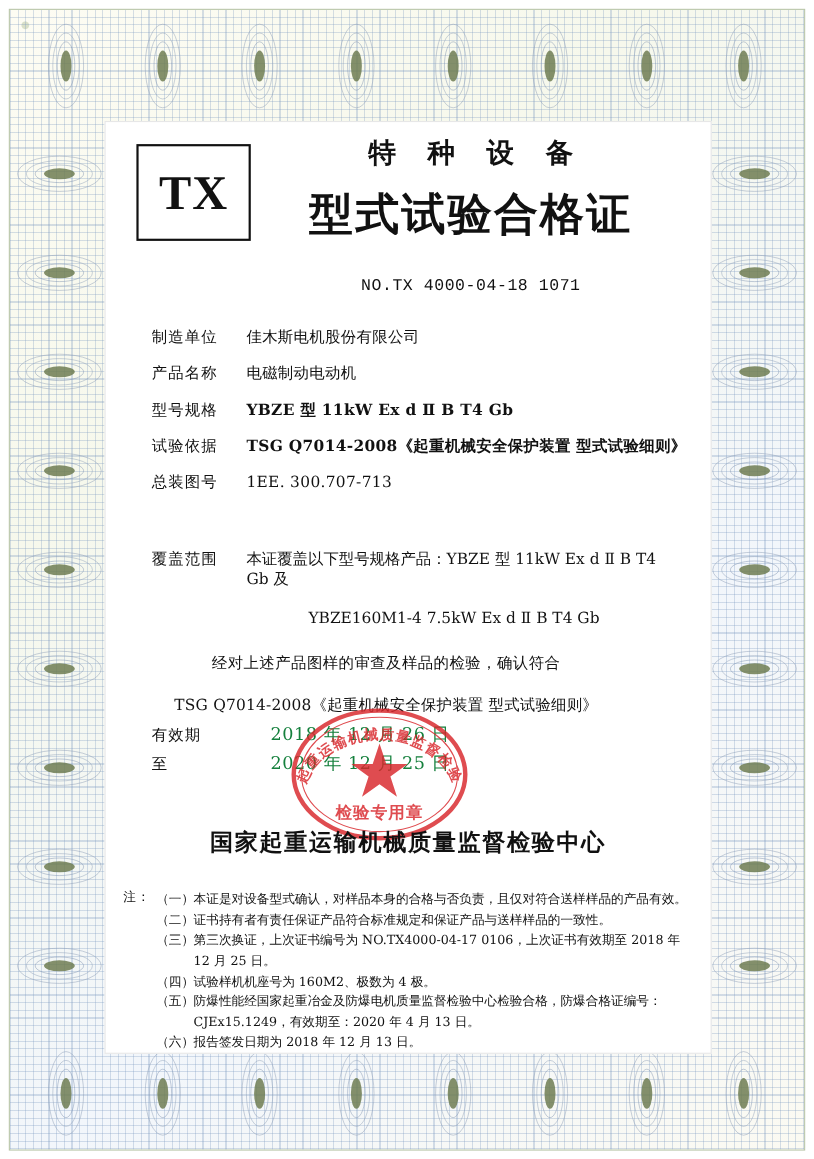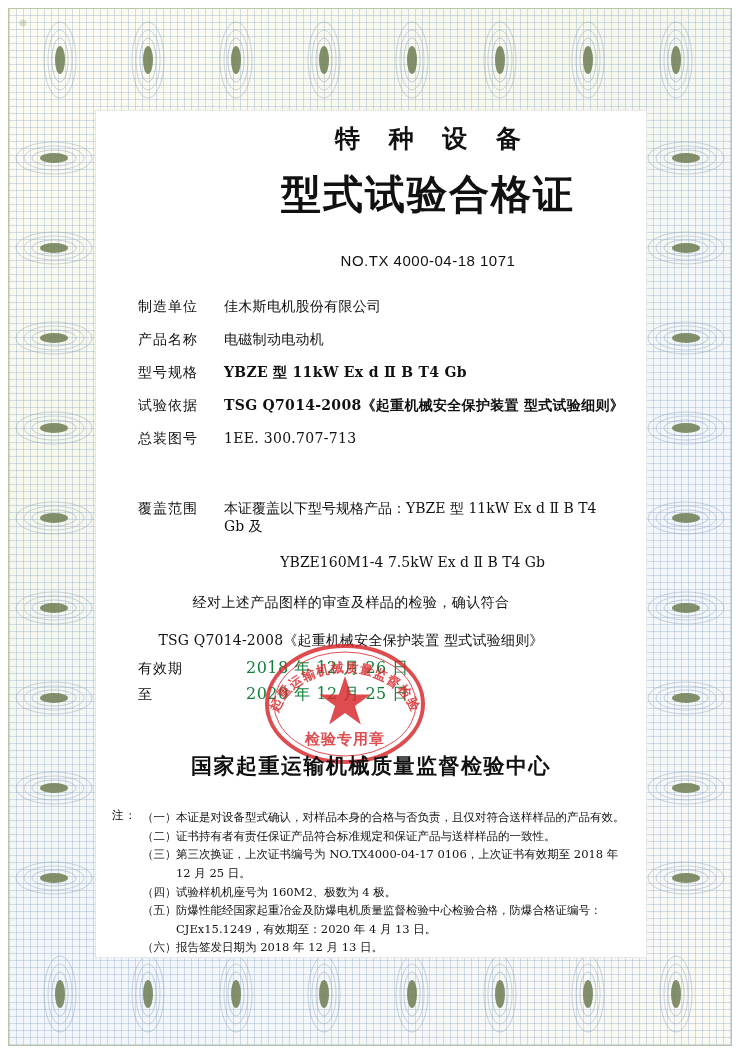--- a/index.html
+++ b/index.html
@@ -99,21 +99,21 @@
     letter-spacing: 2px;
     color: #111;
     margin-top: 12px;
   }
   .cert-no {
     position: absolute;
     left: 228px;
     top: 252px;
     width: 400px;
     text-align: center;
-    font-family: Liberation Sans, sans-serif;
+    font-family: Liberation Mono, monospace;
     font-size: 15px;
     letter-spacing: 0.5px;
     color: #111;
   }
 
   
   .fields {
     position: absolute;
     left: 95px;
     top: 298px;
@@ -346,20 +346,23 @@
       <use href="#rosette-h" x="0" y="0" transform="translate(678,510)"></use>
       <use href="#rosette-h" x="0" y="0" transform="translate(678,600)"></use>
       <use href="#rosette-h" x="0" y="0" transform="translate(678,690)"></use>
       <use href="#rosette-h" x="0" y="0" transform="translate(678,780)"></use>
       <use href="#rosette-h" x="0" y="0" transform="translate(678,870)"></use>
     </svg>
   </div>
 
   <div class="inner-white"></div>
 
+  <div class="tx-box">
+    <span class="tx-text">TX</span>
+  </div>
 
   <div class="title-main">
     <div class="title-small">特 种 设 备</div>
     <div class="title-big">型式试验合格证</div>
   </div>
 
   <div class="cert-no">NO.TX 4000-04-18 1071</div>
 
   <div class="fields">
     <div class="field-row">

